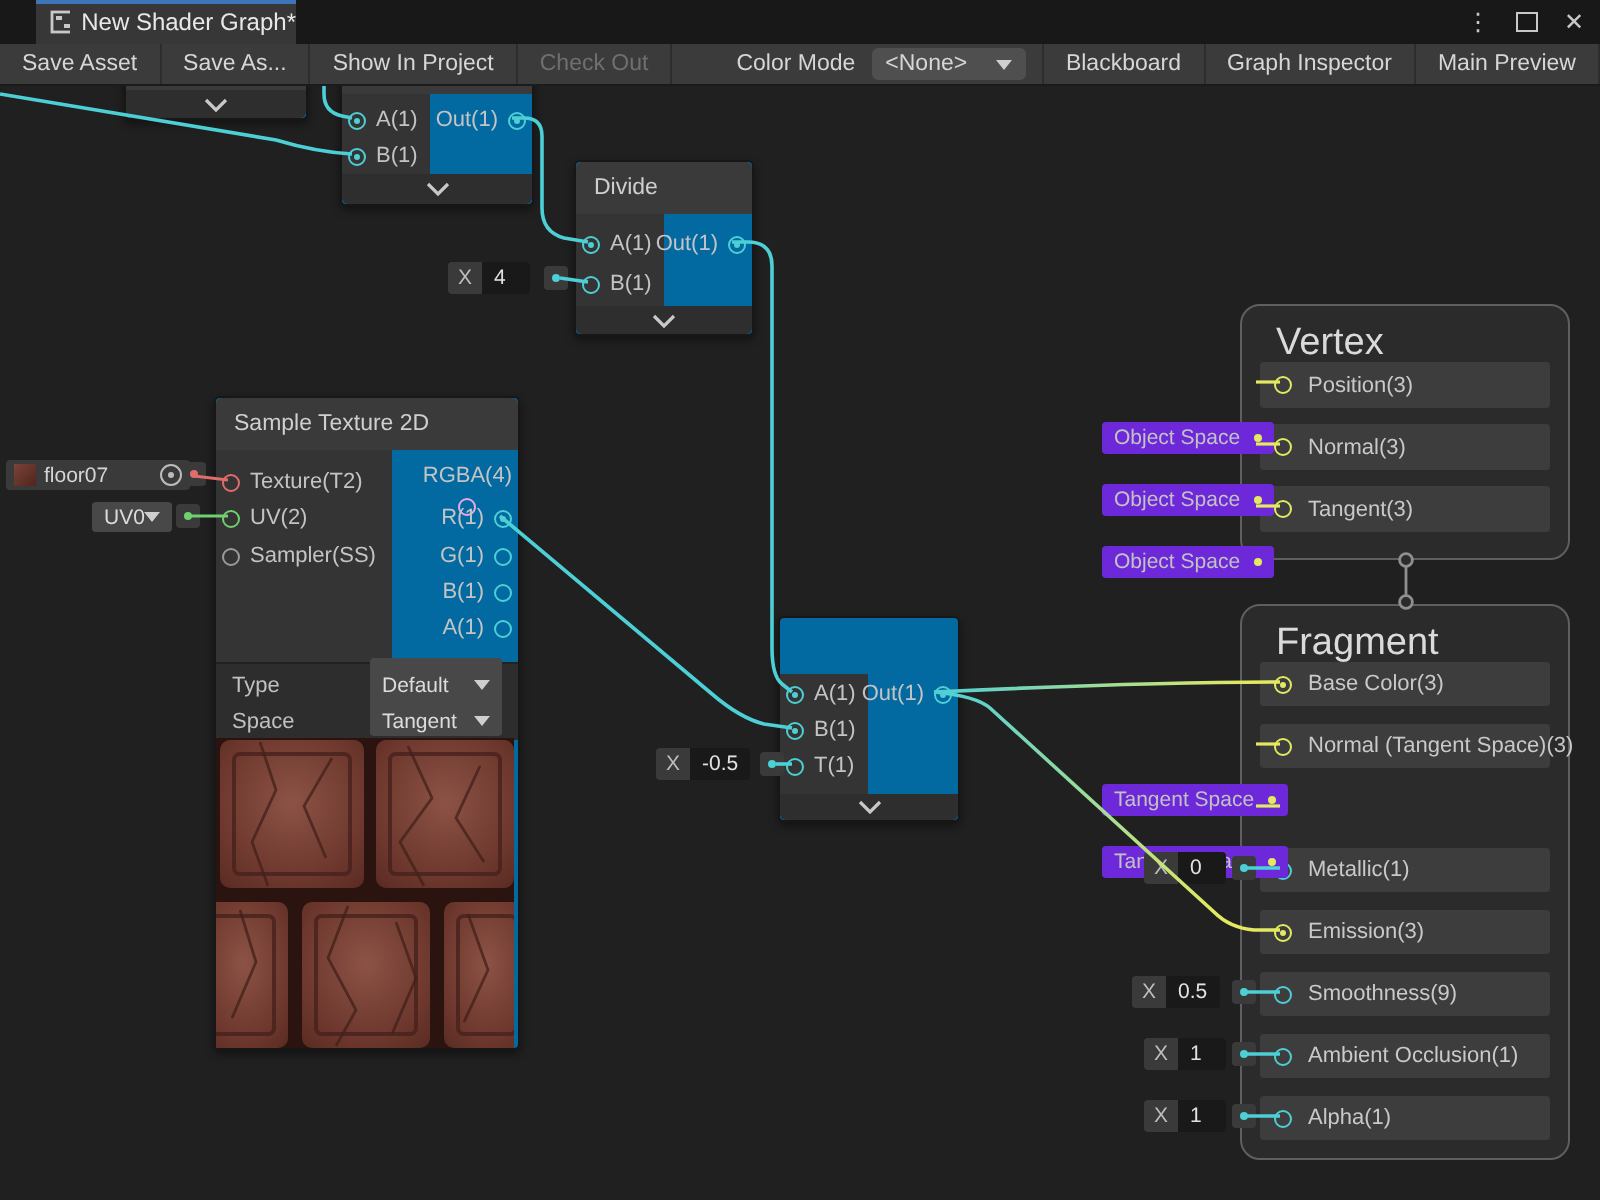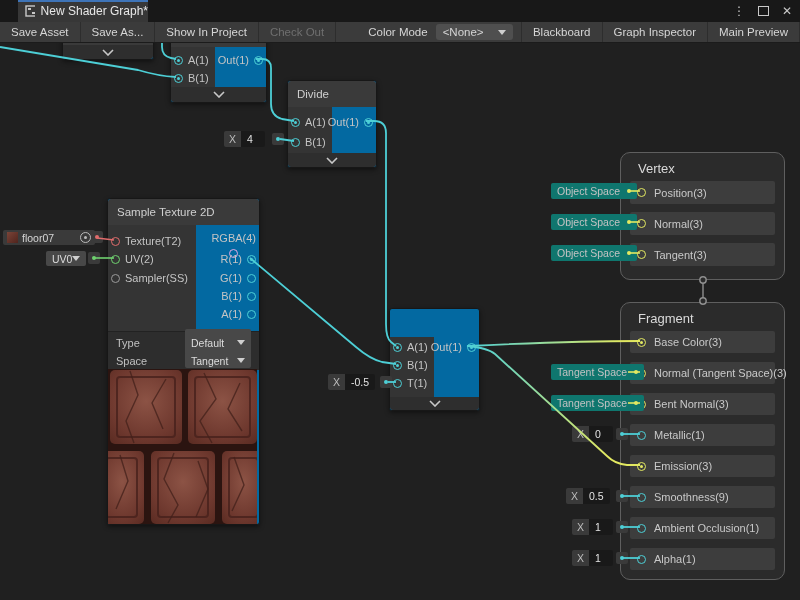--- a/index.html
+++ b/index.html
@@ -24,25 +24,25 @@
   .node{position:absolute;background:#0369a1;border:1px solid #171717;border-radius:3px;box-shadow:0 2px 5px rgba(0,0,0,.45);z-index:10;}
   .ntitle{position:absolute;left:0;top:0;right:0;background:#3a3a3a;color:#cfcfcf;font-size:11.5px;padding-left:9px;box-sizing:border-box;border-radius:3px 3px 0 0;display:flex;align-items:center;}
   .incol{position:absolute;background:#343434;}
   .chev{position:absolute;left:0;right:0;bottom:0;background:#2e2e2e;border-radius:0 0 3px 3px;display:flex;align-items:center;justify-content:center;}
   .prow{position:absolute;display:flex;align-items:center;gap:5px;height:18px;}
   .plabel{font-size:11px;color:#c4c4c4;white-space:nowrap;}
   .port{width:9px;height:9px;border-radius:50%;box-sizing:border-box;border:1.5px solid var(--c,#4dcfd6);display:flex;align-items:center;justify-content:center;flex:none;}
   .port i{width:3px;height:3px;border-radius:50%;background:var(--c,#4dcfd6);}
   
   .context{position:absolute;background:#2b2b2b;border:1px solid #5f5f5f;border-radius:10px;z-index:10;}
-  .ctitle{position:absolute;left:17px;top:8px;font-size:13px;color:#dadada;}
+  .ctitle{position:absolute;left:17px;top:8px;font-size:19px;color:#dadada;}
   .crow{position:absolute;left:9px;width:145px;background:#3d3d3d;border-radius:2px;display:flex;align-items:center;gap:8px;padding-left:7px;box-sizing:border-box;}
   .crow .plabel{font-size:11px;color:#c9c9c9;}
   
-  .badge{position:absolute;height:16px;background:#0f766e;border-radius:2px;color:#c2c2c2;font-size:10.5px;display:flex;align-items:center;gap:7px;padding:0 6px;z-index:11;white-space:nowrap;}
+  .badge{position:absolute;height:16px;background:#6d28d9;border-radius:2px;color:#c2c2c2;font-size:10.5px;display:flex;align-items:center;gap:7px;padding:0 6px;z-index:11;white-space:nowrap;margin-top:28px;}
   .bdot{width:4px;height:4px;border-radius:50%;background:var(--c,#e3e961);flex:none;}
   .xfield{position:absolute;height:16px;display:flex;border-radius:2px;overflow:hidden;z-index:11;font-size:10.5px;}
   .xl{background:#3a3a3a;color:#bdbdbd;padding:0 5px;display:flex;align-items:center;}
   .xv{background:#191919;color:#e2e2e2;padding:0 6px;display:flex;align-items:center;min-width:12px;}
   .cdot{position:absolute;width:12px;height:12px;background:#3a3a3a;border-radius:2px;display:flex;align-items:center;justify-content:center;z-index:11;}
   .cdot i{width:4px;height:4px;border-radius:50%;background:var(--c,#4dcfd6);}
   .objfield{position:absolute;height:15px;background:#3a3a3a;border-radius:2px;display:flex;align-items:center;gap:4px;padding:0 4px;z-index:11;font-size:10.5px;color:#d5d5d5;}
   .thumb{width:11px;height:11px;background:linear-gradient(135deg,#7a4438,#50241d);flex:none;}
   .picker{width:11px;height:11px;border:1px solid #bbb;border-radius:50%;box-sizing:border-box;display:flex;align-items:center;justify-content:center;margin-left:auto;flex:none;}
   .picker i{width:3px;height:3px;border-radius:50%;background:#bbb;}
@@ -312,24 +312,20 @@
     <div class="ctitle">Fragment</div>
     <div class="crow" style="top:28px;height:22px;">
       <span class="port" style="--c:var(--port-yellow)">
           <i></i>
         </span>
       <span class="plabel">Base Color(3)</span>
     </div>
     <div class="crow" style="top:59px;height:22px;">
       <span class="port" style="--c:var(--port-yellow)"></span>
       <span class="plabel">Normal (Tangent Space)(3)</span>
-    </div>
-    <div class="crow" style="top:90px;height:22px;">
-      <span class="port" style="--c:var(--port-yellow)"></span>
-      <span class="plabel">Bent Normal(3)</span>
     </div>
     <div class="crow" style="top:121px;height:22px;">
       <span class="port" style="--c:var(--port-cyan)"></span>
       <span class="plabel">Metallic(1)</span>
     </div>
     <div class="crow" style="top:152px;height:22px;">
       <span class="port" style="--c:var(--port-yellow)">
           <i></i>
         </span>
       <span class="plabel">Emission(3)</span>

